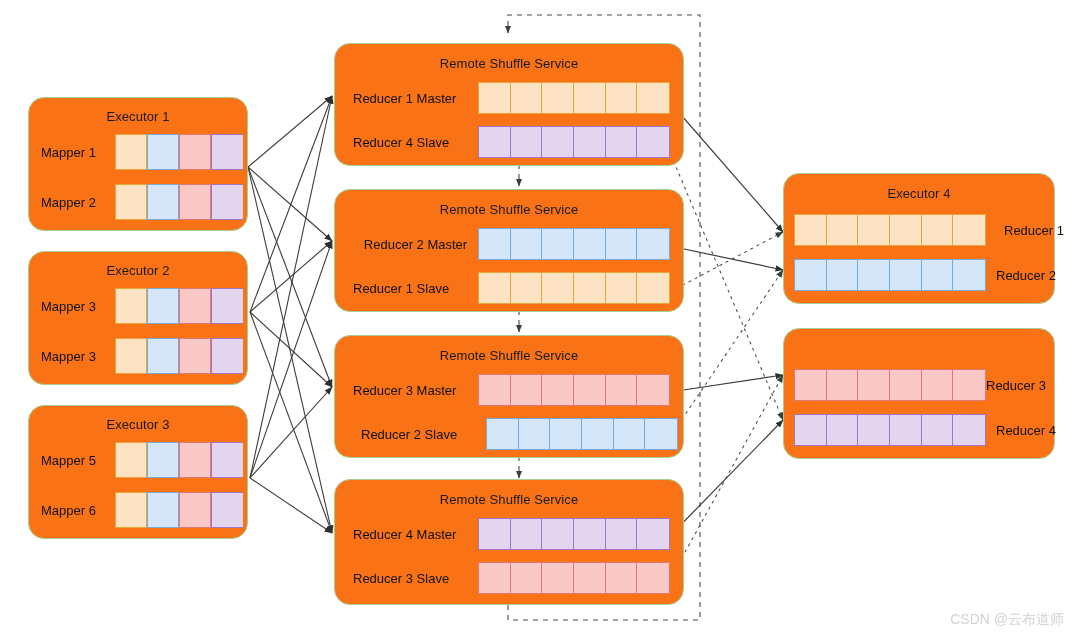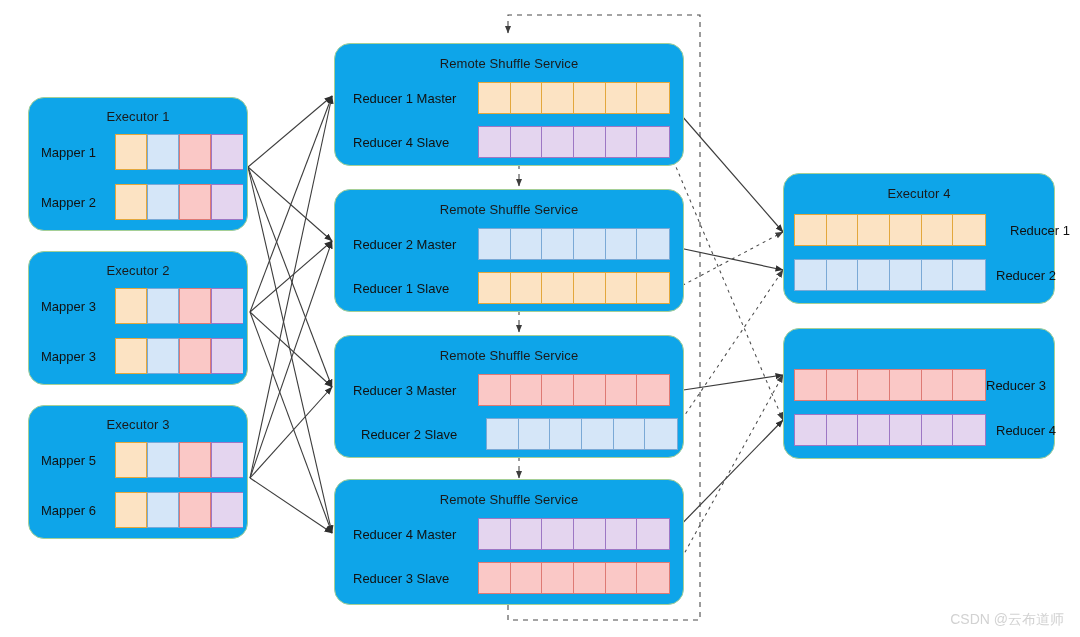--- a/index.html
+++ b/index.html
@@ -1,21 +1,21 @@
 <!DOCTYPE html>
 <html><head>
 <meta charset="utf-8">
 <style>
   html,body{margin:0;padding:0;background:#ffffff;}
   body{width:1080px;height:637px;position:relative;overflow:hidden;
        font-family:"Liberation Sans","DejaVu Sans",sans-serif;}
   #stage{position:absolute;left:0;top:0;width:1080px;height:637px;}
   svg.wires{position:absolute;left:0;top:0;width:1080px;height:637px;pointer-events:none;z-index:1;}
 
-  .panel{position:absolute;background:#0ea5e9;border:1px solid #a5cf96;
+  .panel{position:absolute;background:#f97316;border:1px solid #a5cf96;
          border-radius:16px;box-sizing:border-box;z-index:2;}
   .panel-title{position:absolute;left:0;right:0;text-align:center;
                font-size:13px;color:#1a1a1a;letter-spacing:.1px;}
 
   .row{position:absolute;display:flex;align-items:center;}
   .rlabel{font-size:13px;color:#111;white-space:nowrap;}
   .bar{display:flex;box-sizing:border-box;}
   .cell{box-sizing:border-box;height:100%;}
 
   
@@ -178,21 +178,21 @@
         <span class="cell" style="width:32px;"></span>
         <span class="cell" style="width:32px;"></span>
         <span class="cell" style="width:32px;"></span>
         <span class="cell" style="width:32px;"></span>
       </span>
     </div>
   </div>
 
   <div class="panel" style="left:334px;top:189px;width:350px;height:123px;">
     <div class="panel-title" style="top:12px;">Remote Shuffle Service</div>
-    <div class="row" style="left:18px;top:38px;">
+    <div class="row" style="left:18px;top:38px;text-align:center;">
       <span class="rlabel" style="width:125px;">Reducer 2 Master</span>
       <span class="bar b-blue" style="width:192px;height:32px;">
         <span class="cell" style="width:32px;"></span>
         <span class="cell" style="width:32px;"></span>
         <span class="cell" style="width:32px;"></span>
         <span class="cell" style="width:32px;"></span>
         <span class="cell" style="width:32px;"></span>
         <span class="cell" style="width:32px;"></span>
       </span>
     </div>
@@ -265,21 +265,21 @@
     <div class="panel-title" style="top:12px;">Executor 4</div>
     <div class="row" style="left:10px;top:40px;">
       <span class="bar b-orange" style="width:192px;height:32px;">
         <span class="cell" style="width:32px;"></span>
         <span class="cell" style="width:32px;"></span>
         <span class="cell" style="width:32px;"></span>
         <span class="cell" style="width:32px;"></span>
         <span class="cell" style="width:32px;"></span>
         <span class="cell" style="width:32px;"></span>
       </span>
-      <span class="rlabel" style="margin-left:24px;">Reducer 1</span>
+      <span class="rlabel" style="margin-left:18px;">Reducer 1</span>
     </div>
     <div class="row" style="left:10px;top:85px;">
       <span class="bar b-blue" style="width:192px;height:32px;">
         <span class="cell" style="width:32px;"></span>
         <span class="cell" style="width:32px;"></span>
         <span class="cell" style="width:32px;"></span>
         <span class="cell" style="width:32px;"></span>
         <span class="cell" style="width:32px;"></span>
         <span class="cell" style="width:32px;"></span>
       </span>

